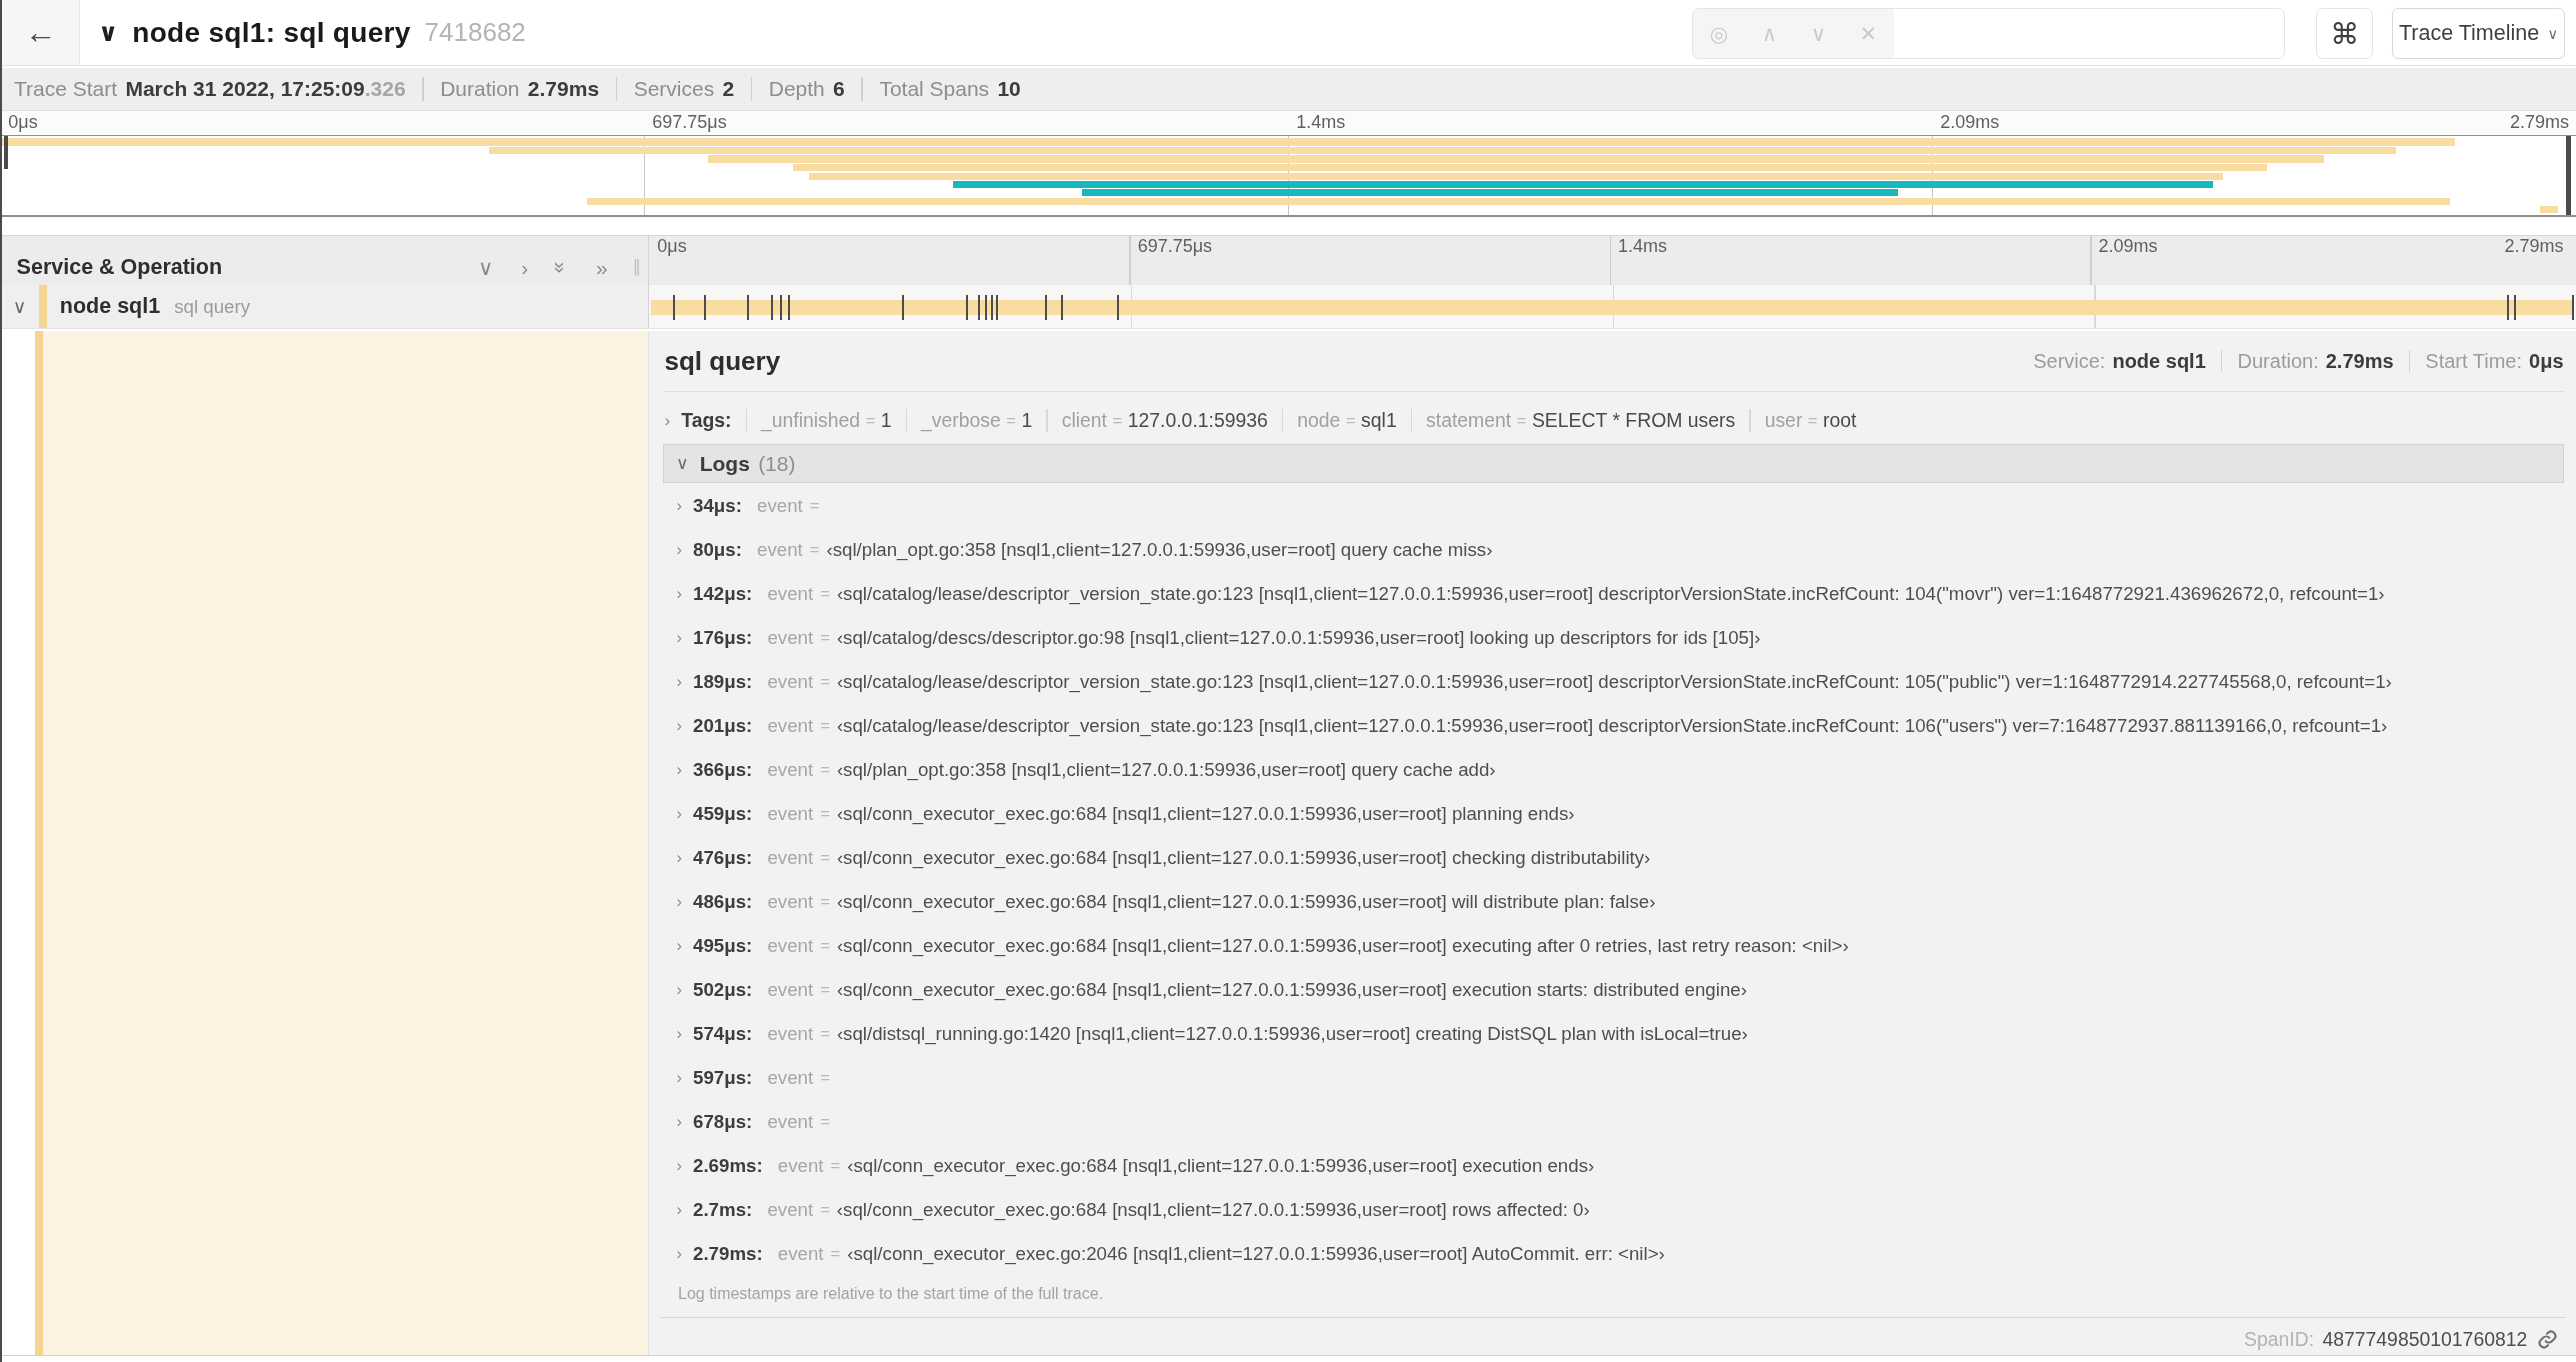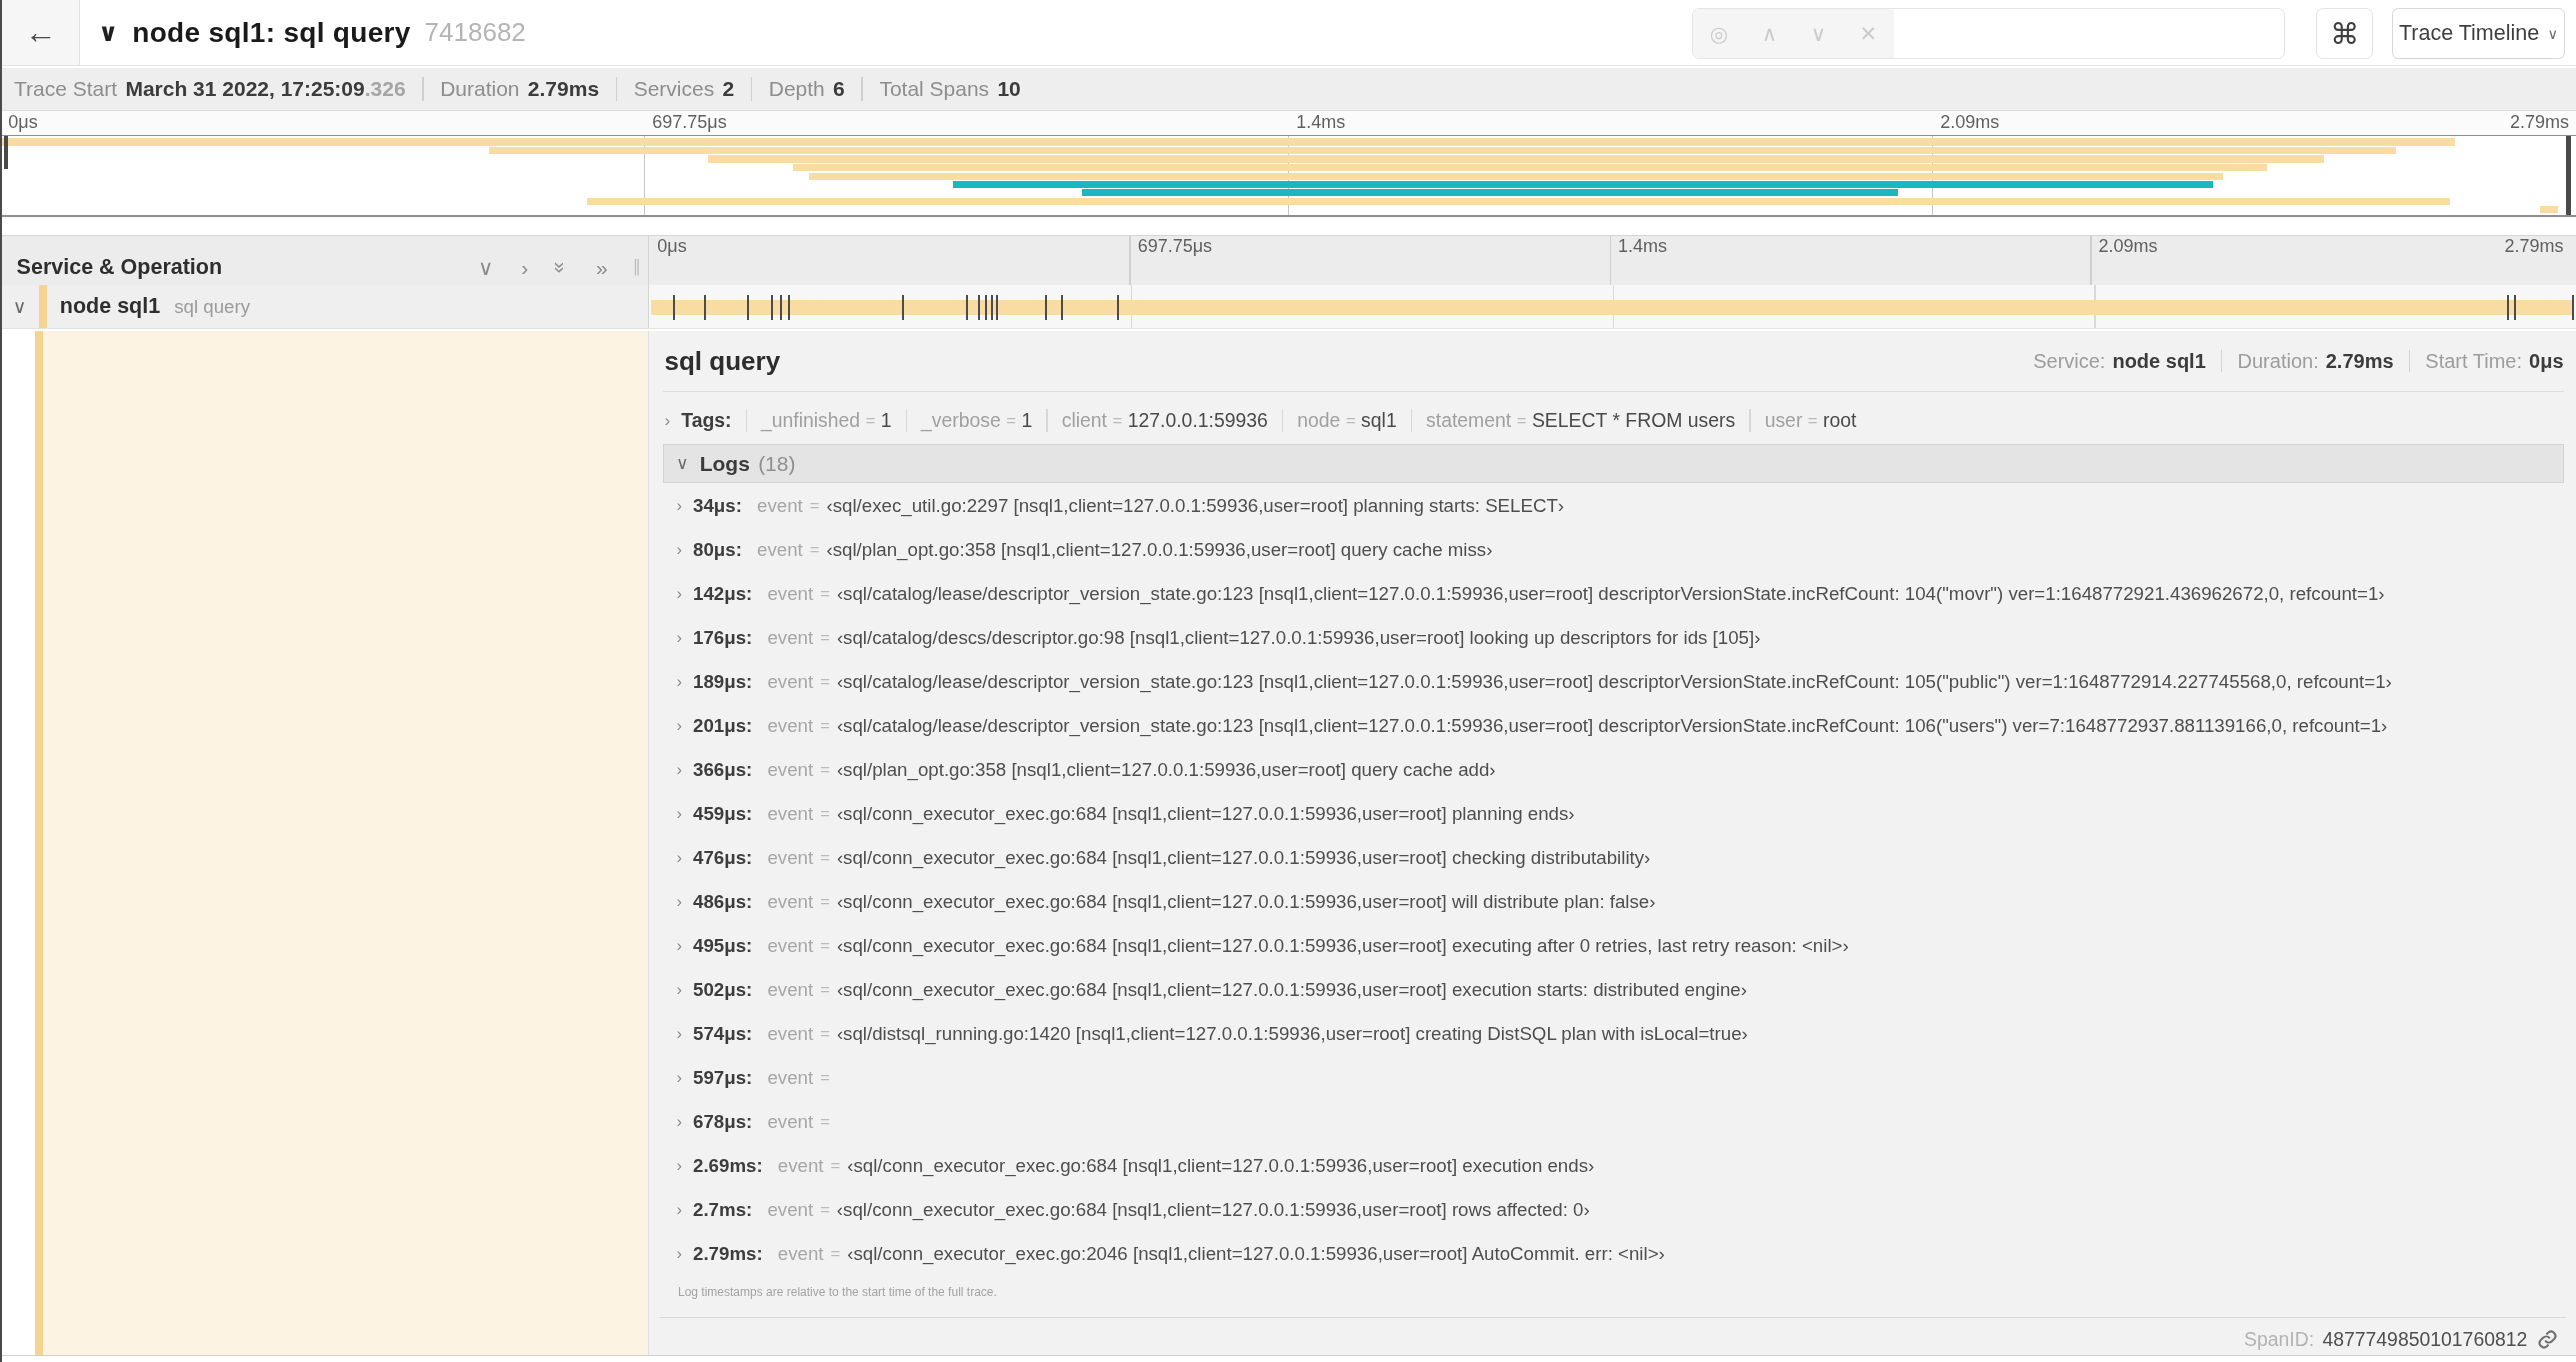--- a/index.html
+++ b/index.html
@@ -90,21 +90,21 @@
   .logs-chevron { color:#6b6b6b; font-size:17.3px; margin:0 11px 0 12.5px; }
   .logs-title { font-weight:bold; color:#3b3b3b; margin-right:8.3px; }
   .logs-count { color:#8f8f8f; }
   .logs-list { position:absolute; left:12.5px; right:12.5px; top:153px; }
   .log-row { height:44px; display:flex; align-items:center; font-size:18.7px; cursor:pointer; white-space:nowrap; overflow:hidden; }
   .log-chevron { color:#8a8a8a; font-size:16.6px; margin:0 11px 0 14px; }
   .log-time { font-weight:bold; color:#3d3d3d; margin-right:15.2px; }
   .log-field { color:#a6a6a6; }
   .log-eq { color:#b9b9b9; margin:0 7px; font-size:16.6px; }
   .log-msg { color:#4e4e4e; }
-  .logs-note { position:absolute; left:28px; top:954px; font-size:12px; color:#a3a3a3; }
+  .logs-note { position:absolute; left:28px; top:954px; font-size:16px; color:#a3a3a3; }
   .footer-divider { position:absolute; left:9.7px; right:9.7px; top:986px; height:1.4px; background:#d8d8d8; }
   .spanid-row { position:absolute; right:18px; top:992px; height:32px; display:flex; align-items:center; font-size:19.4px; }
   .spanid-label { color:#b3b3b3; margin-right:8.3px; }
   .spanid-value { color:#4e4e4e; }
   .link-icon { margin-left:9.7px; color:#6e6e6e; cursor:pointer; display:inline-flex; }
 </style>
 </head>
 <body>
 
 <div class="app">
@@ -304,21 +304,20 @@
         <span class="logs-chevron">∨</span>
         <span class="logs-title">Logs</span>
         <span class="logs-count">(18)</span>
       </div>
       <div class="logs-list" id="logs-list">
           <div class="log-row">
             <span class="log-chevron">›</span>
             <span class="log-time">34μs:</span>
             <span class="log-field">event</span>
             <span class="log-eq">=</span>
-            <span class="log-msg">‹sql/exec_util.go:2297 [nsql1,client=127.0.0.1:59936,user=root] planning starts: SELECT›</span>
           </div>
           <div class="log-row">
             <span class="log-chevron">›</span>
             <span class="log-time">80μs:</span>
             <span class="log-field">event</span>
             <span class="log-eq">=</span>
             <span class="log-msg">‹sql/plan_opt.go:358 [nsql1,client=127.0.0.1:59936,user=root] query cache miss›</span>
           </div>
           <div class="log-row">
             <span class="log-chevron">›</span>

